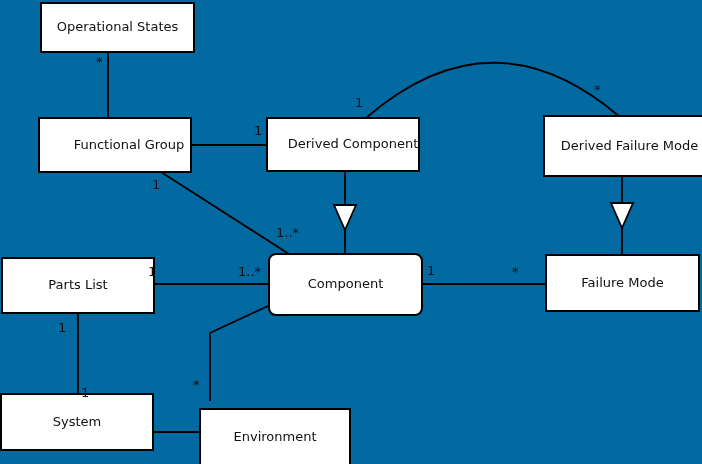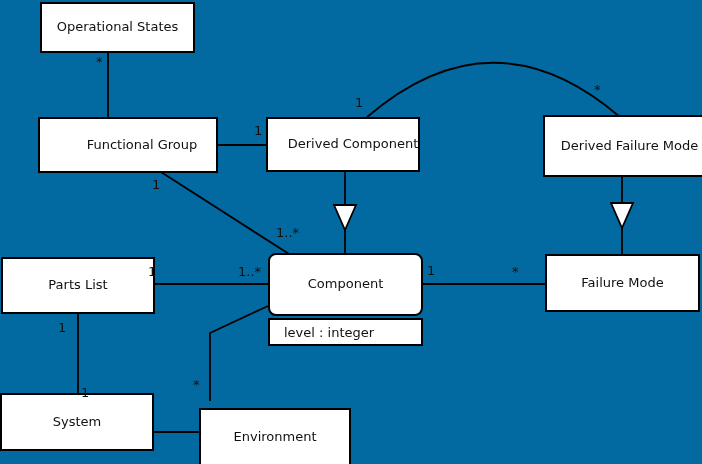--- a/index.html
+++ b/index.html
@@ -74,41 +74,38 @@
       <polyline points="210,401 210,333 268,306"></polyline>
       <polygon points="334,205 356,205 345,230" fill="#ffffff"></polygon>
       <polygon points="611,203 633,203 622,228" fill="#ffffff"></polygon>
     </g>
   </svg>
 
   <div class="class-box" style="left:40px; top:2px; width:155px; height:51px;">
     <span>Operational States</span>
   </div>
 
-  <div class="class-box" style="left:38px; top:117px; width:180px; height:56px;padding-left:28px;">
+  <div class="class-box" style="left:38px; top:117px; width:154px; height:56px;padding-left:28px;">
     <span>Functional Group</span>
   </div>
 
   <div class="class-box" style="left:266px; top:117px; width:154px; height:55px;padding-left:20px;">
     <span>Derived Component</span>
   </div>
 
   <div class="class-box" style="left:543px; top:115px; width:173px; height:62px;">
     <span>Derived Failure Mode</span>
   </div>
 
   <div class="class-box" style="left:1px; top:257px; width:154px; height:57px;">
     <span>Parts List</span>
   </div>
 
   <div class="class-box" style="left:268px; top:253px; width:155px; height:63px;border-radius:8px;">
     <span>Component</span>
-  </div>
-  <div class="attr-box" style="left:268px; top:318px; width:155px; height:28px;">
-    <span>level : integer</span>
   </div>
 
   <div class="class-box" style="left:545px; top:254px; width:155px; height:58px;">
     <span>Failure Mode</span>
   </div>
 
   <div class="class-box" style="left:0px; top:393px; width:154px; height:58px;">
     <span>System</span>
   </div>
 

